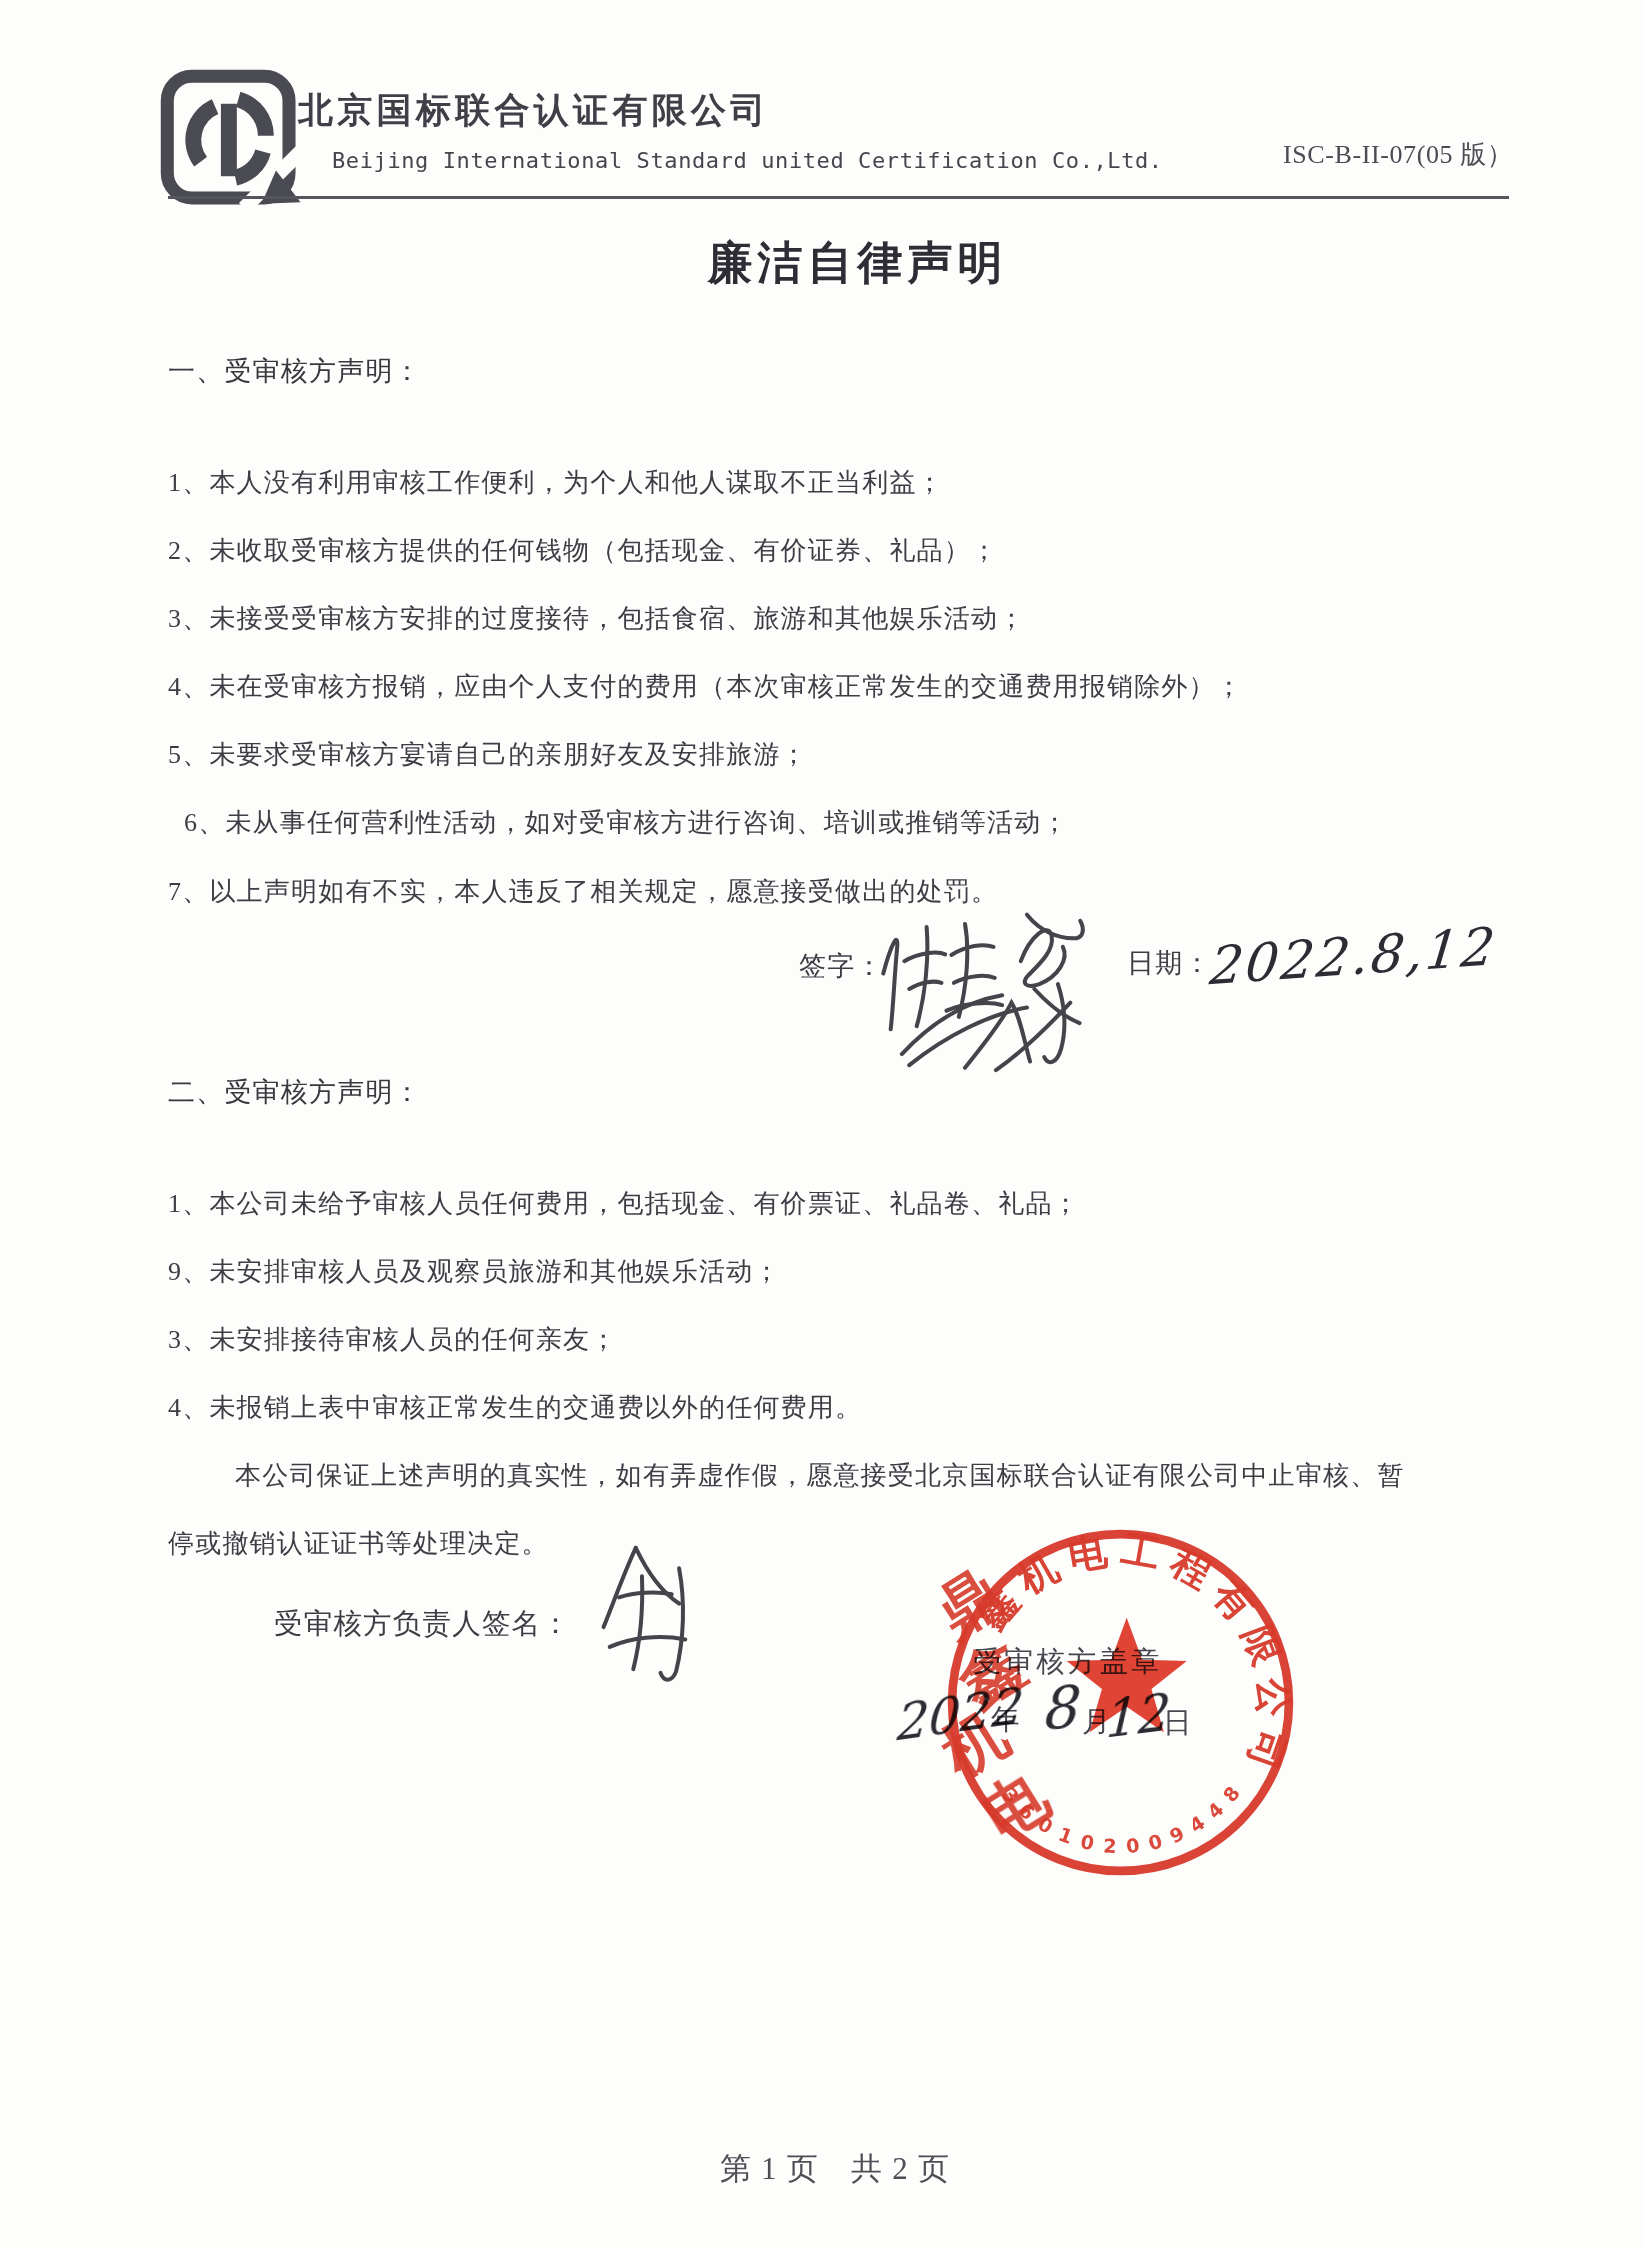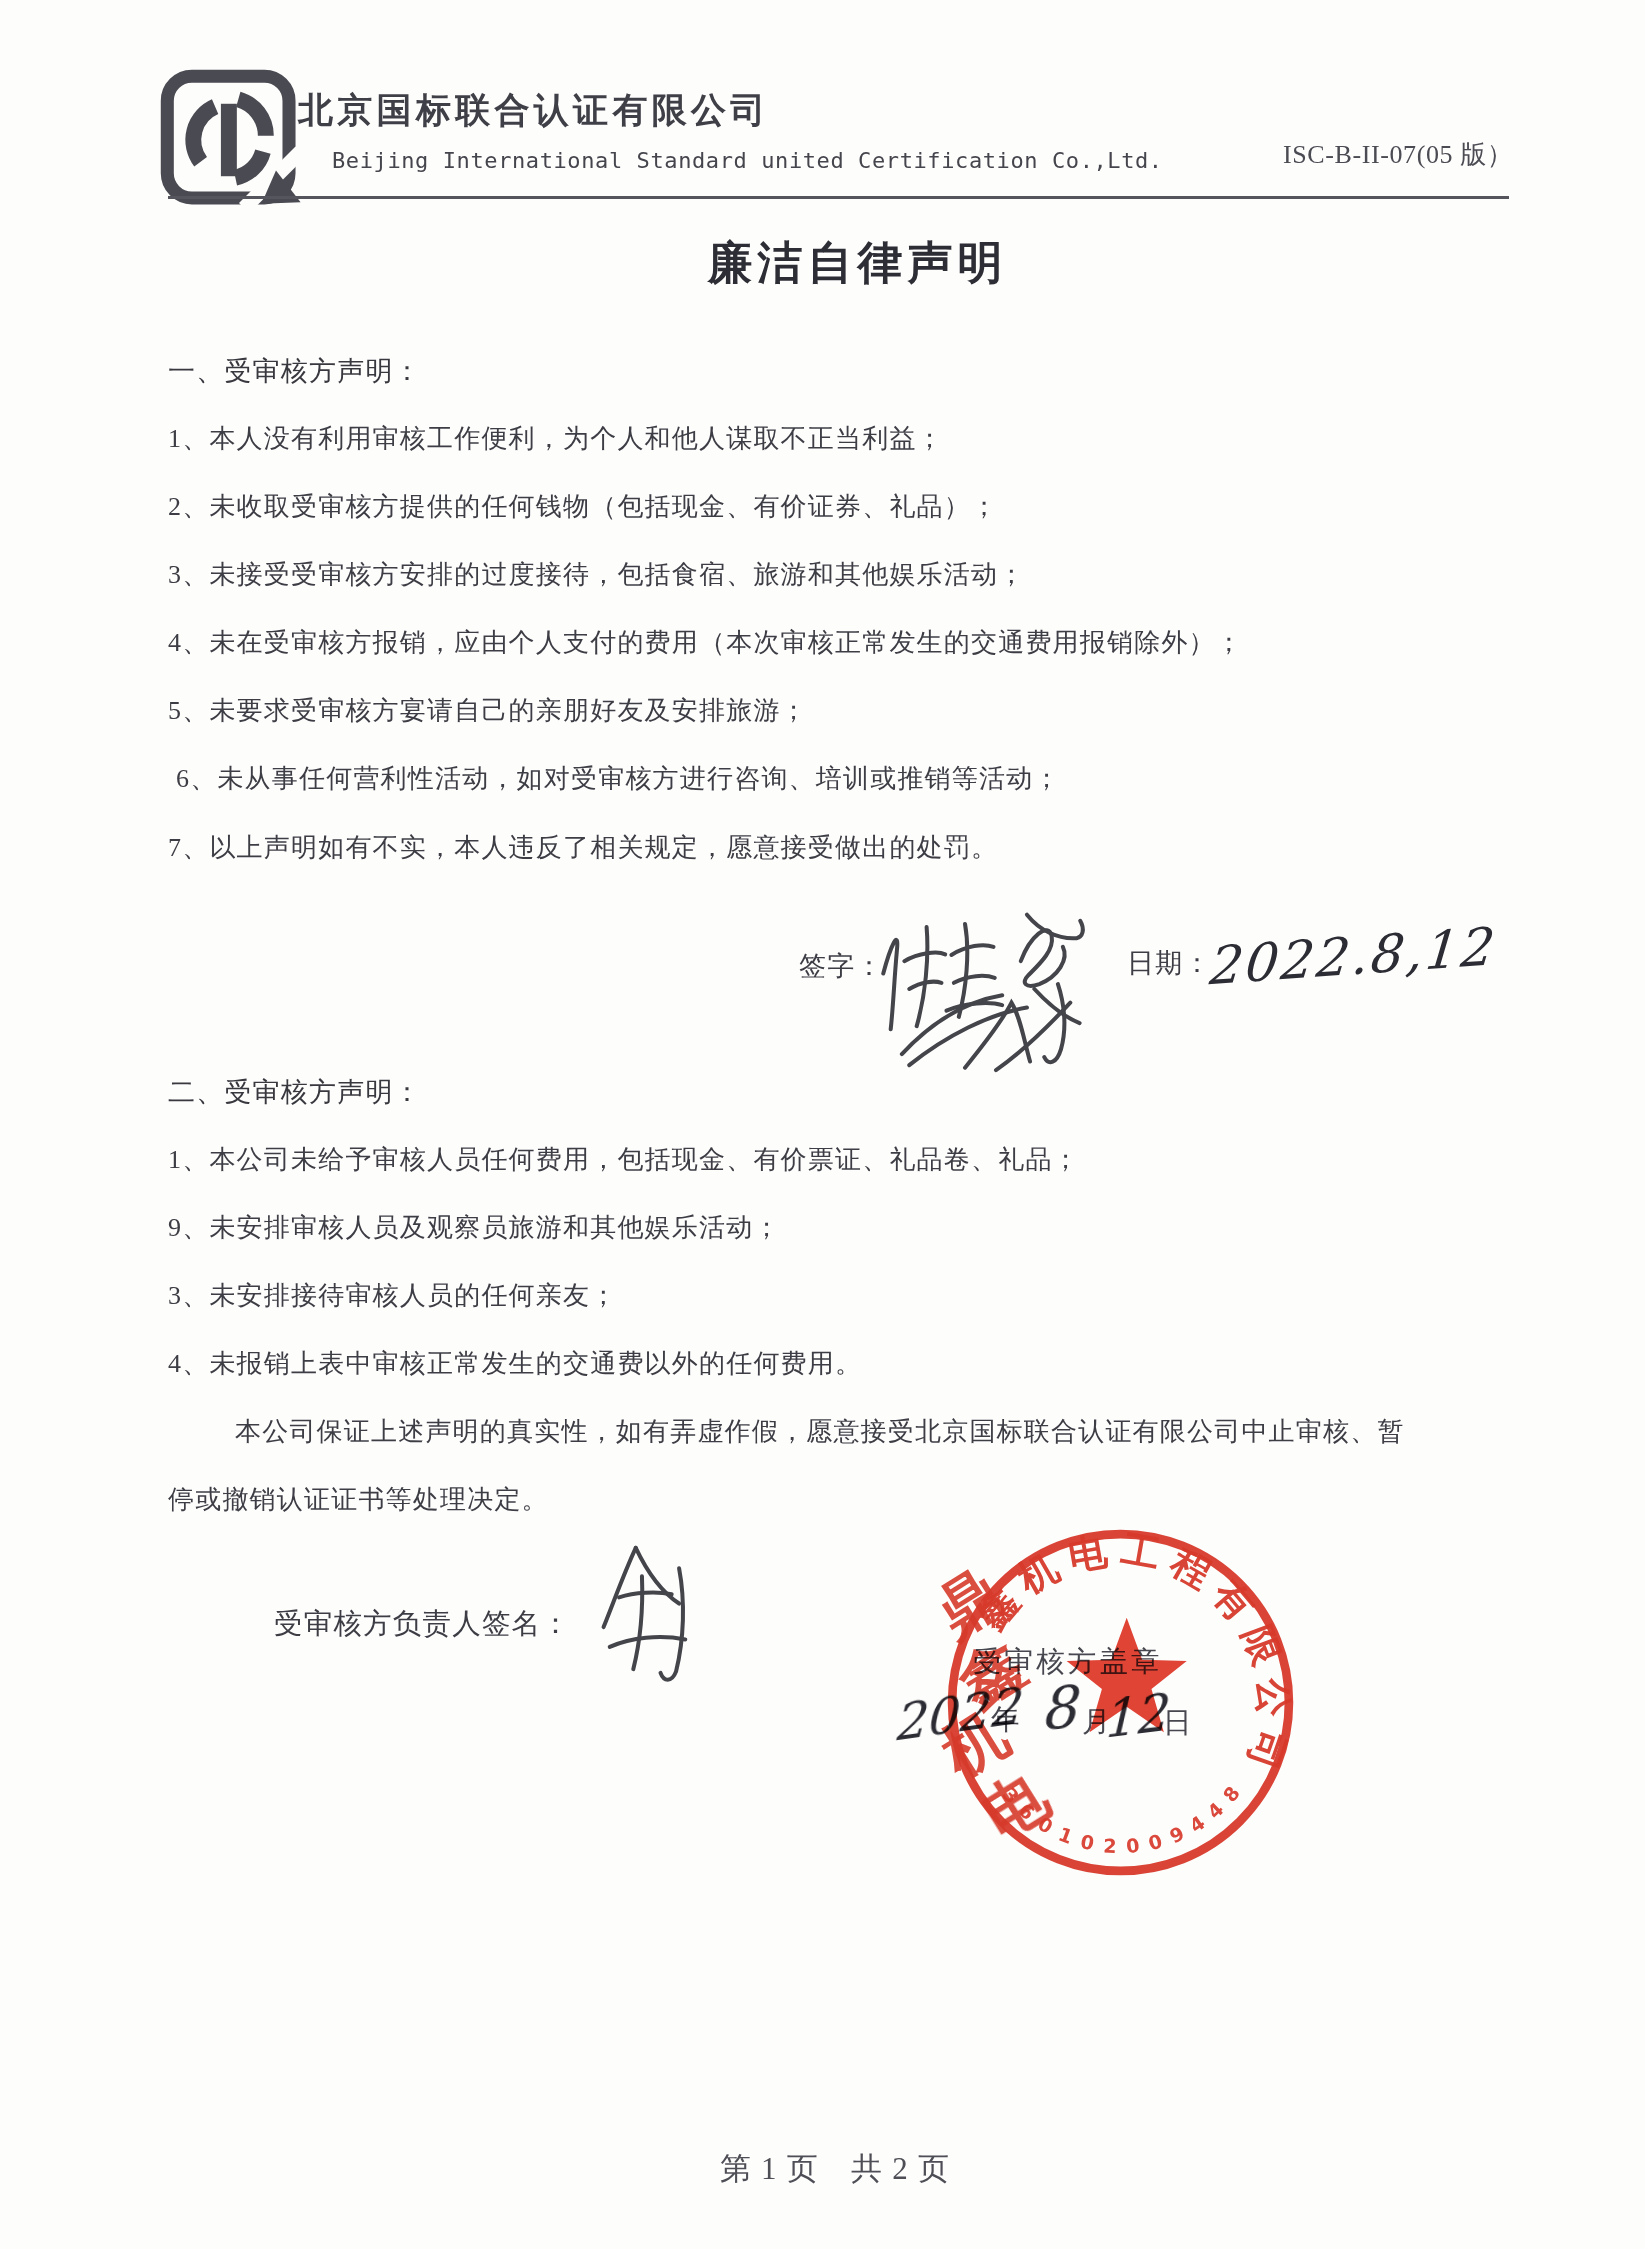--- a/index.html
+++ b/index.html
@@ -2,21 +2,21 @@
 <html style="font-size:10px"><head>
 <meta charset="utf-8">
 <style>
   html,body{margin:0;padding:0;}
   body{
     width:1645px;height:2250px;position:relative;background:#fdfdfc;
     font-family:"Liberation Serif","DejaVu Serif",serif;color:#3c3c44;
     overflow:hidden;
   }
   .abs{position:absolute;line-height:1;white-space:nowrap;}
-  .bodytext{font-size:26px;letter-spacing:1.2px;color:#3d3d45;}
+  .bodytext{font-size:26px;letter-spacing:1.2px;color:#3d3d45;margin-top:44px;}
   .heading{font-size:27px;letter-spacing:1.2px;color:#38383f;}
   .company-cn{font-size:35px;letter-spacing:4.3px;font-weight:600;color:#3f3f47;}
   .company-en{font-family:"DejaVu Sans Mono","Liberation Mono",monospace;font-size:22px;letter-spacing:0.6px;color:#45454d;}
   .doc-code{font-size:26px;color:#4b4b53;letter-spacing:0.6px;}
   .page-title{font-family:"Liberation Sans","DejaVu Sans",sans-serif;font-weight:700;font-size:45px;letter-spacing:5px;color:#2d2d35;}
   .rule{position:absolute;background:#55555d;}
   .label{font-size:27px;letter-spacing:1.2px;color:#3d3d45;}
   .handwriting{font-style:italic;color:#2c2c34;font-family:"DejaVu Serif",serif;}
   .stamp-black{color:#474750;mix-blend-mode:multiply;}
   .footer-text{font-size:31px;letter-spacing:1.2px;color:#4e4e56;}
@@ -44,21 +44,21 @@
 <div class="rule" style="left:168px;top:196px;width:1341px;height:3.1px;"></div>
 
 <div class="abs page-title" style="left:684px;top:240px;width:347px;text-align:center;">廉洁自律声明</div>
 
 <div class="abs heading" style="left:168px;top:358px;">一、受审核方声明：</div>
 <div class="abs bodytext" style="left:168px;top:426px;">1、本人没有利用审核工作便利，为个人和他人谋取不正当利益；</div>
 <div class="abs bodytext" style="left:168px;top:494px;">2、未收取受审核方提供的任何钱物（包括现金、有价证券、礼品）；</div>
 <div class="abs bodytext" style="left:168px;top:562px;text-align:right;">3、未接受受审核方安排的过度接待，包括食宿、旅游和其他娱乐活动；</div>
 <div class="abs bodytext" style="left:168px;top:630px;">4、未在受审核方报销，应由个人支付的费用（本次审核正常发生的交通费用报销除外）；</div>
 <div class="abs bodytext" style="left:168px;top:698px;">5、未要求受审核方宴请自己的亲朋好友及安排旅游；</div>
-<div class="abs bodytext" style="left:176px;top:766px;">6、未从事任何营利性活动，如对受审核方进行咨询、培训或推销等活动；</div>
+<div class="abs bodytext" style="left:184px;top:766px;">6、未从事任何营利性活动，如对受审核方进行咨询、培训或推销等活动；</div>
 <div class="abs bodytext" style="left:168px;top:835px;">7、以上声明如有不实，本人违反了相关规定，愿意接受做出的处罚。</div>
 
 <div class="abs label" style="left:799px;top:953px;">签字：</div>
 <div class="abs label" style="left:1127px;top:950px;">日期：</div>
 
 <div class="abs" style="left:872px;top:893px;width:217px;height:192px;">
   <svg width="217" height="192" viewBox="0 0 350 310" fill="none" stroke="#35353d" stroke-width="6.5" stroke-linecap="round" opacity="0.92">
     <path d="M18,130 C30,85 44,55 40,93 C36,135 34,185 30,220"></path>
     <path d="M52,110 C75,97 105,93 118,99"></path>
     <path d="M88,55 C92,105 86,165 72,215"></path>

